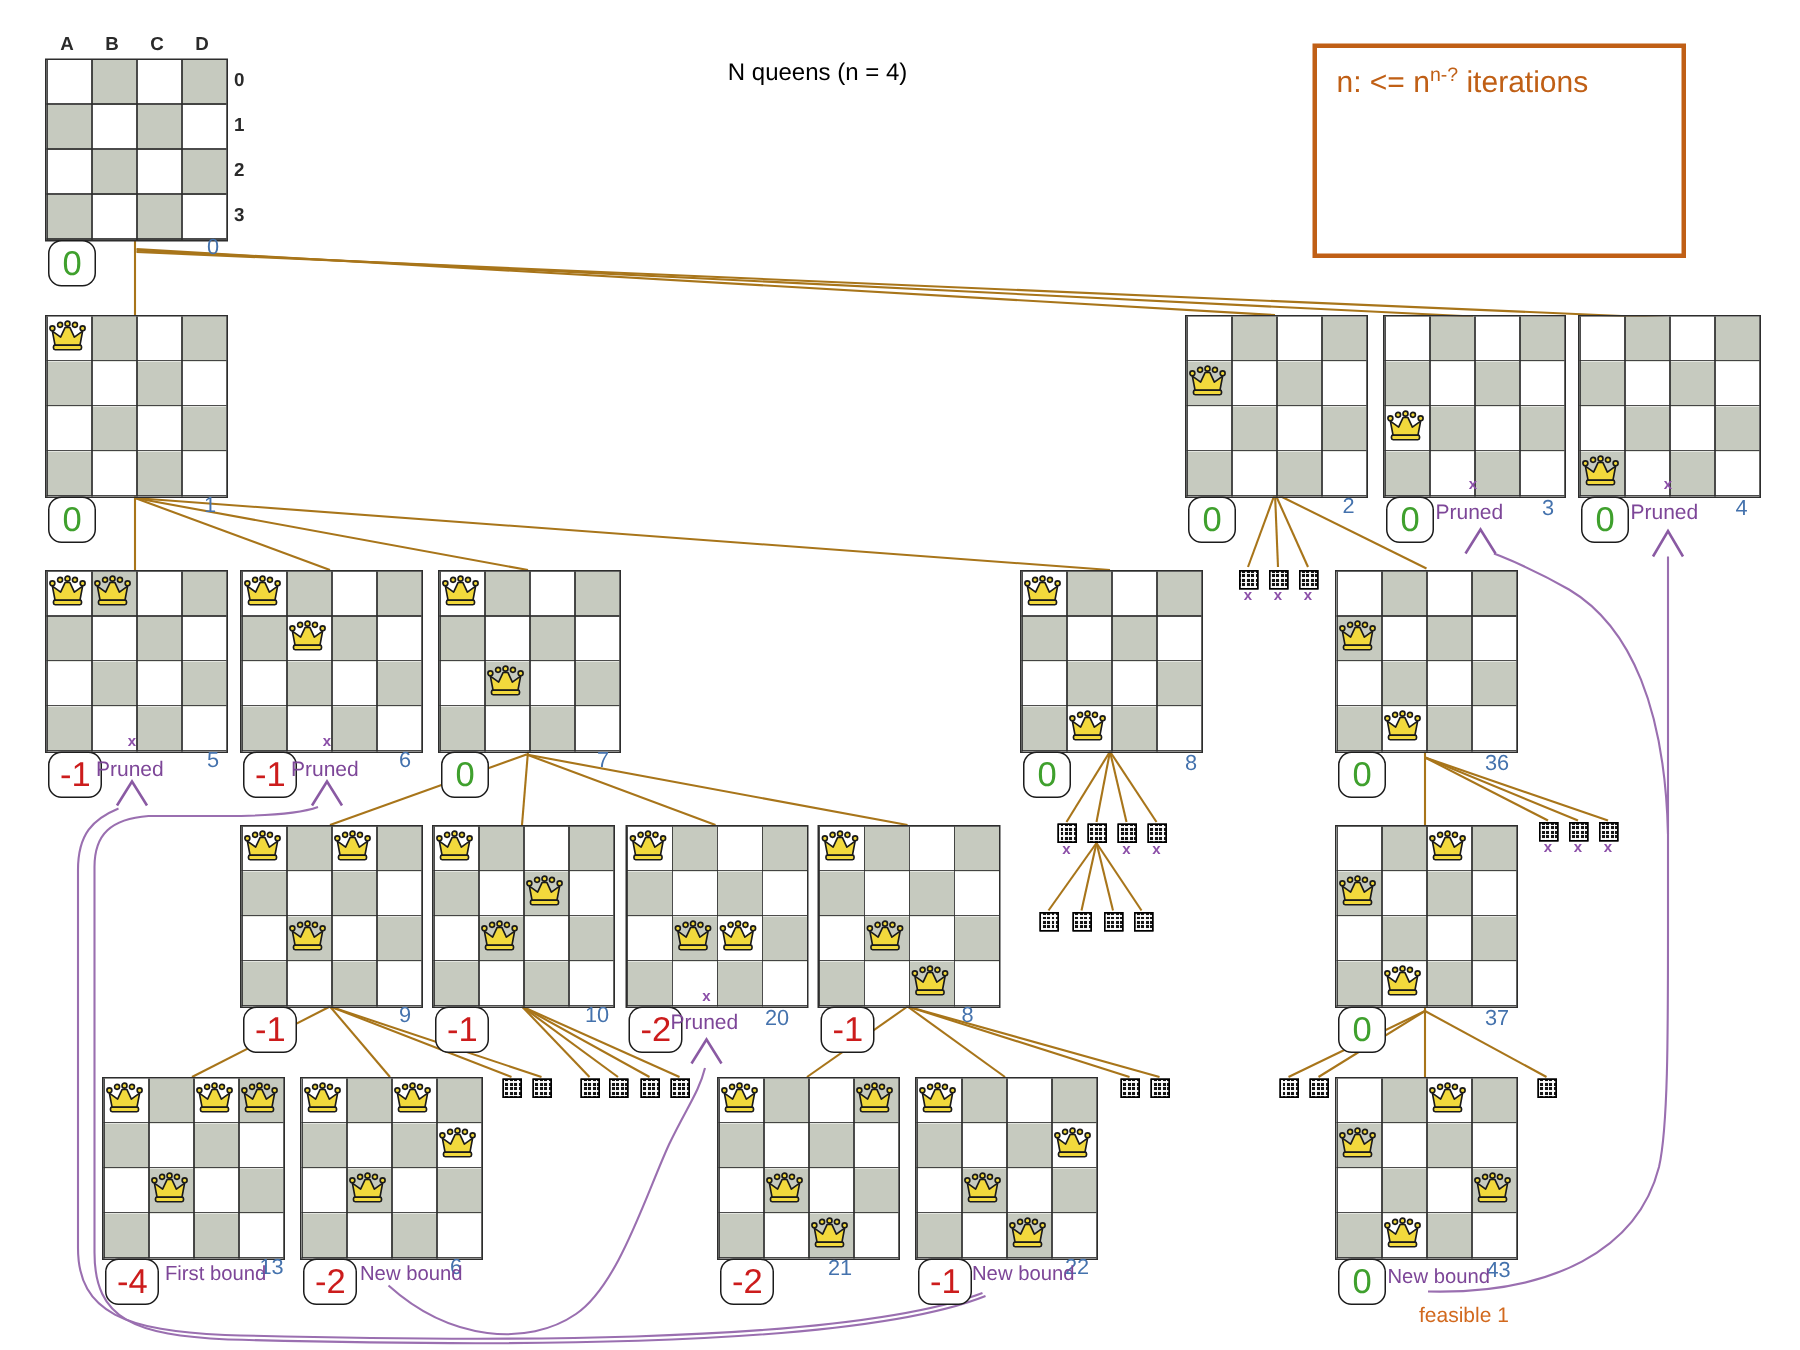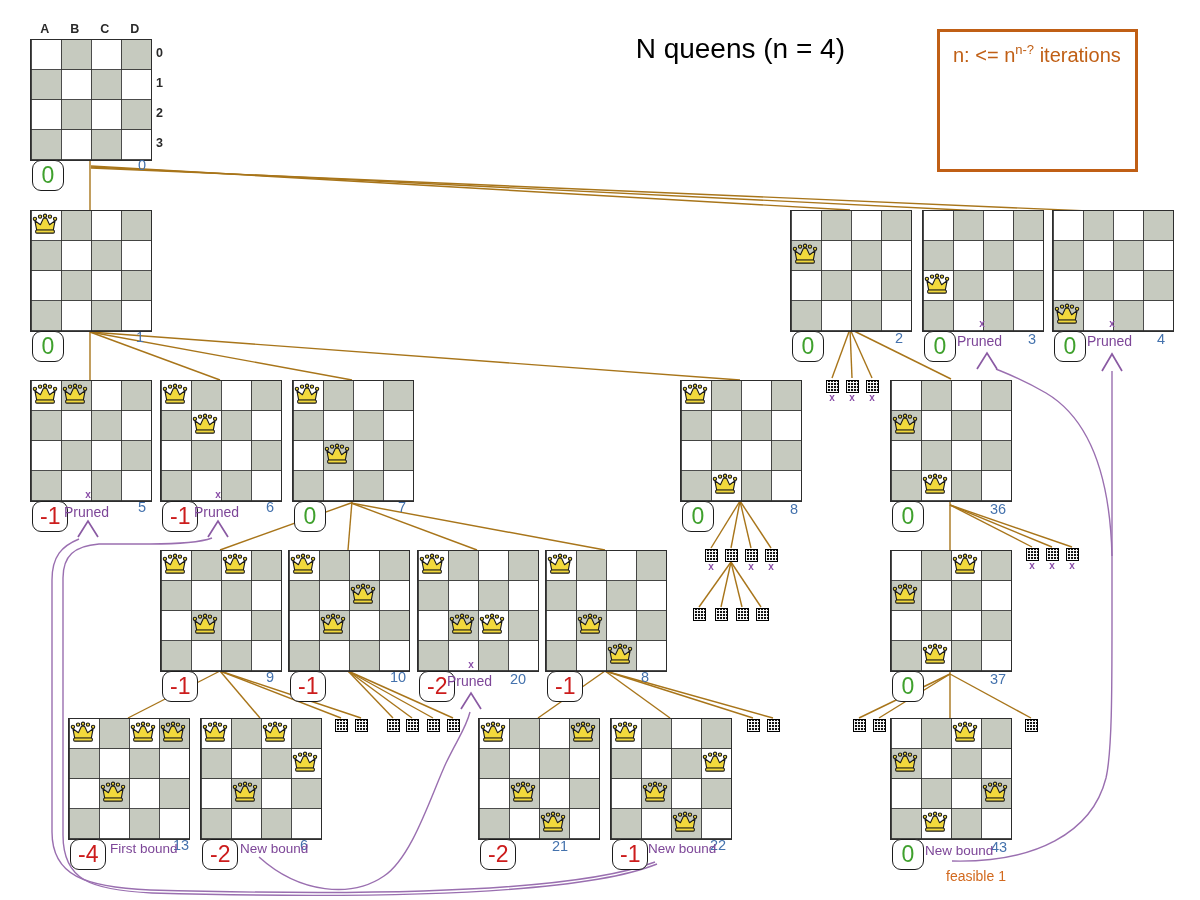--- a/index.html
+++ b/index.html
@@ -25,22 +25,22 @@
   .feasible-t{position:absolute;z-index:4;font-size:14px;color:#d2691e;}
   .mini{position:absolute;z-index:3;width:11px;height:11px;border:1px solid #000;background:#141414;
     background-image:
       repeating-linear-gradient(0deg, rgba(255,255,255,.95) 0 1px, transparent 1px 3px),
       repeating-linear-gradient(90deg, rgba(255,255,255,.95) 0 1px, transparent 1px 3px);}
   .axis-col,.axis-row{position:absolute;z-index:4;font-size:12.5px;font-weight:bold;color:#2a2a2a;
     letter-spacing:.5px;transform:translateX(-50%);}
   .axis-row{transform:none;}
   #title-block{position:absolute;left:245px;top:30px;width:600px;text-align:center;z-index:2;color:#000;}
   #title-line1,#title-line2{font-size:38px;line-height:46px;}
-  #title-subtitle{font-size:28px;line-height:26px;margin-top:6px;text-align:right;}
-  #legend-box{position:absolute;left:937px;top:29px;width:201px;height:143px;border:3px solid #c05f15;
+  #title-subtitle{font-size:16px;line-height:26px;margin-top:6px;}
+  #legend-box{position:absolute;left:875px;top:29px;width:249px;height:143px;border:3px solid #c05f15;
     z-index:2;box-sizing:border-box;}
   #legend-text{margin:10px 0 0 13px;font-size:20px;color:#c05f15;}
   #legend-text sup{font-size:13px;}
 </style>
 </head>
 <body>
 
 <div id="canvas">
 
   <svg id="edges" width="1200" height="900">

